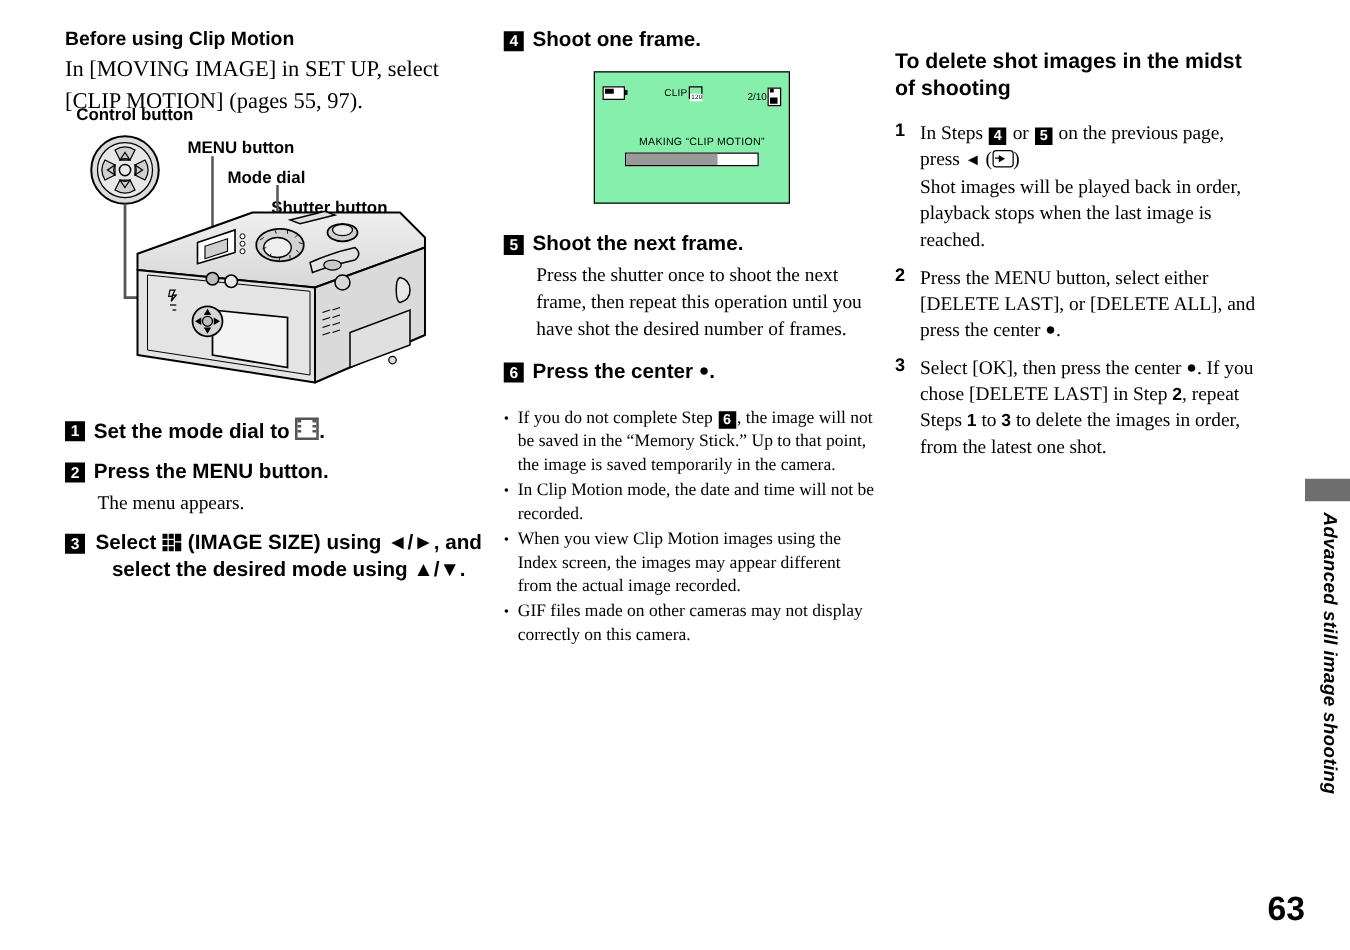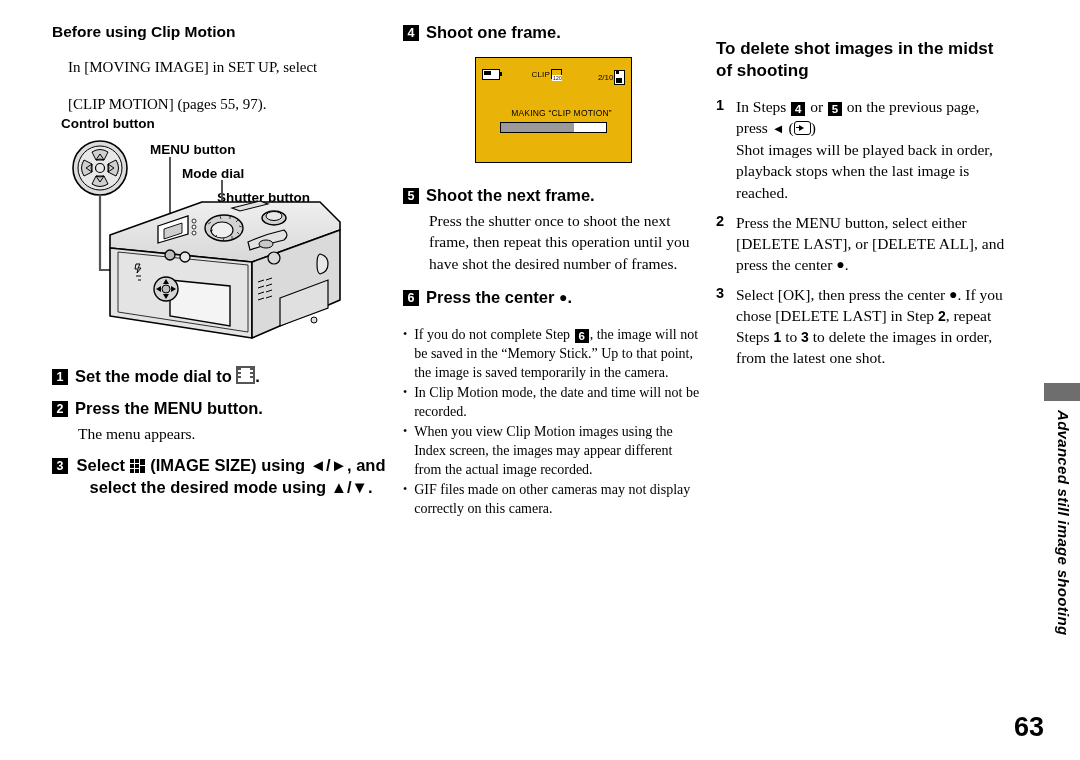--- a/index.html
+++ b/index.html
@@ -40,23 +40,23 @@
   }
   .head-section {
     font-family: "Liberation Sans", sans-serif;
     font-weight: bold;
     font-size: 17px;
     line-height: 1.3;
     margin: 16px 0 14px 0;
   }
   .serif-body {
     font-family: "Liberation Serif", serif;
-    font-size: 15px;
+    font-size: 18px;
     line-height: 1.35;
-    margin: 16px;
+    margin: 0;
   }
   .step-head {
     font-family: "Liberation Sans", sans-serif;
     font-weight: bold;
     font-size: 16.5px;
     line-height: 1.3;
     display: flex;
     align-items: flex-start;
     gap: 7px;
     margin: 0;
@@ -123,21 +123,21 @@
   .lbl-mode     { left: 130px; top: 36px; }
   .lbl-shutter  { left: 165px; top: 60px; }
 
   
   .lcd-wrap { margin: 14px 0 22px 0; display: flex; justify-content: center; }
   .lcd {
     width: 155px;
     height: 104px;
     border: 1.6px solid #000;
     position: relative;
-    background: #eab308;
+    background: #86efac;
   }
   .lcd-top {
     position: absolute; left: 0; right: 0; top: 5px;
     display: flex; align-items: center; padding: 0 6px;
     font-family: "Liberation Sans", sans-serif;
     font-size: 8px;
   }
   .batt {
     width: 16px; height: 9px; border: 1.4px solid #000;
     position: relative; background: #fff; flex: 0 0 auto;

